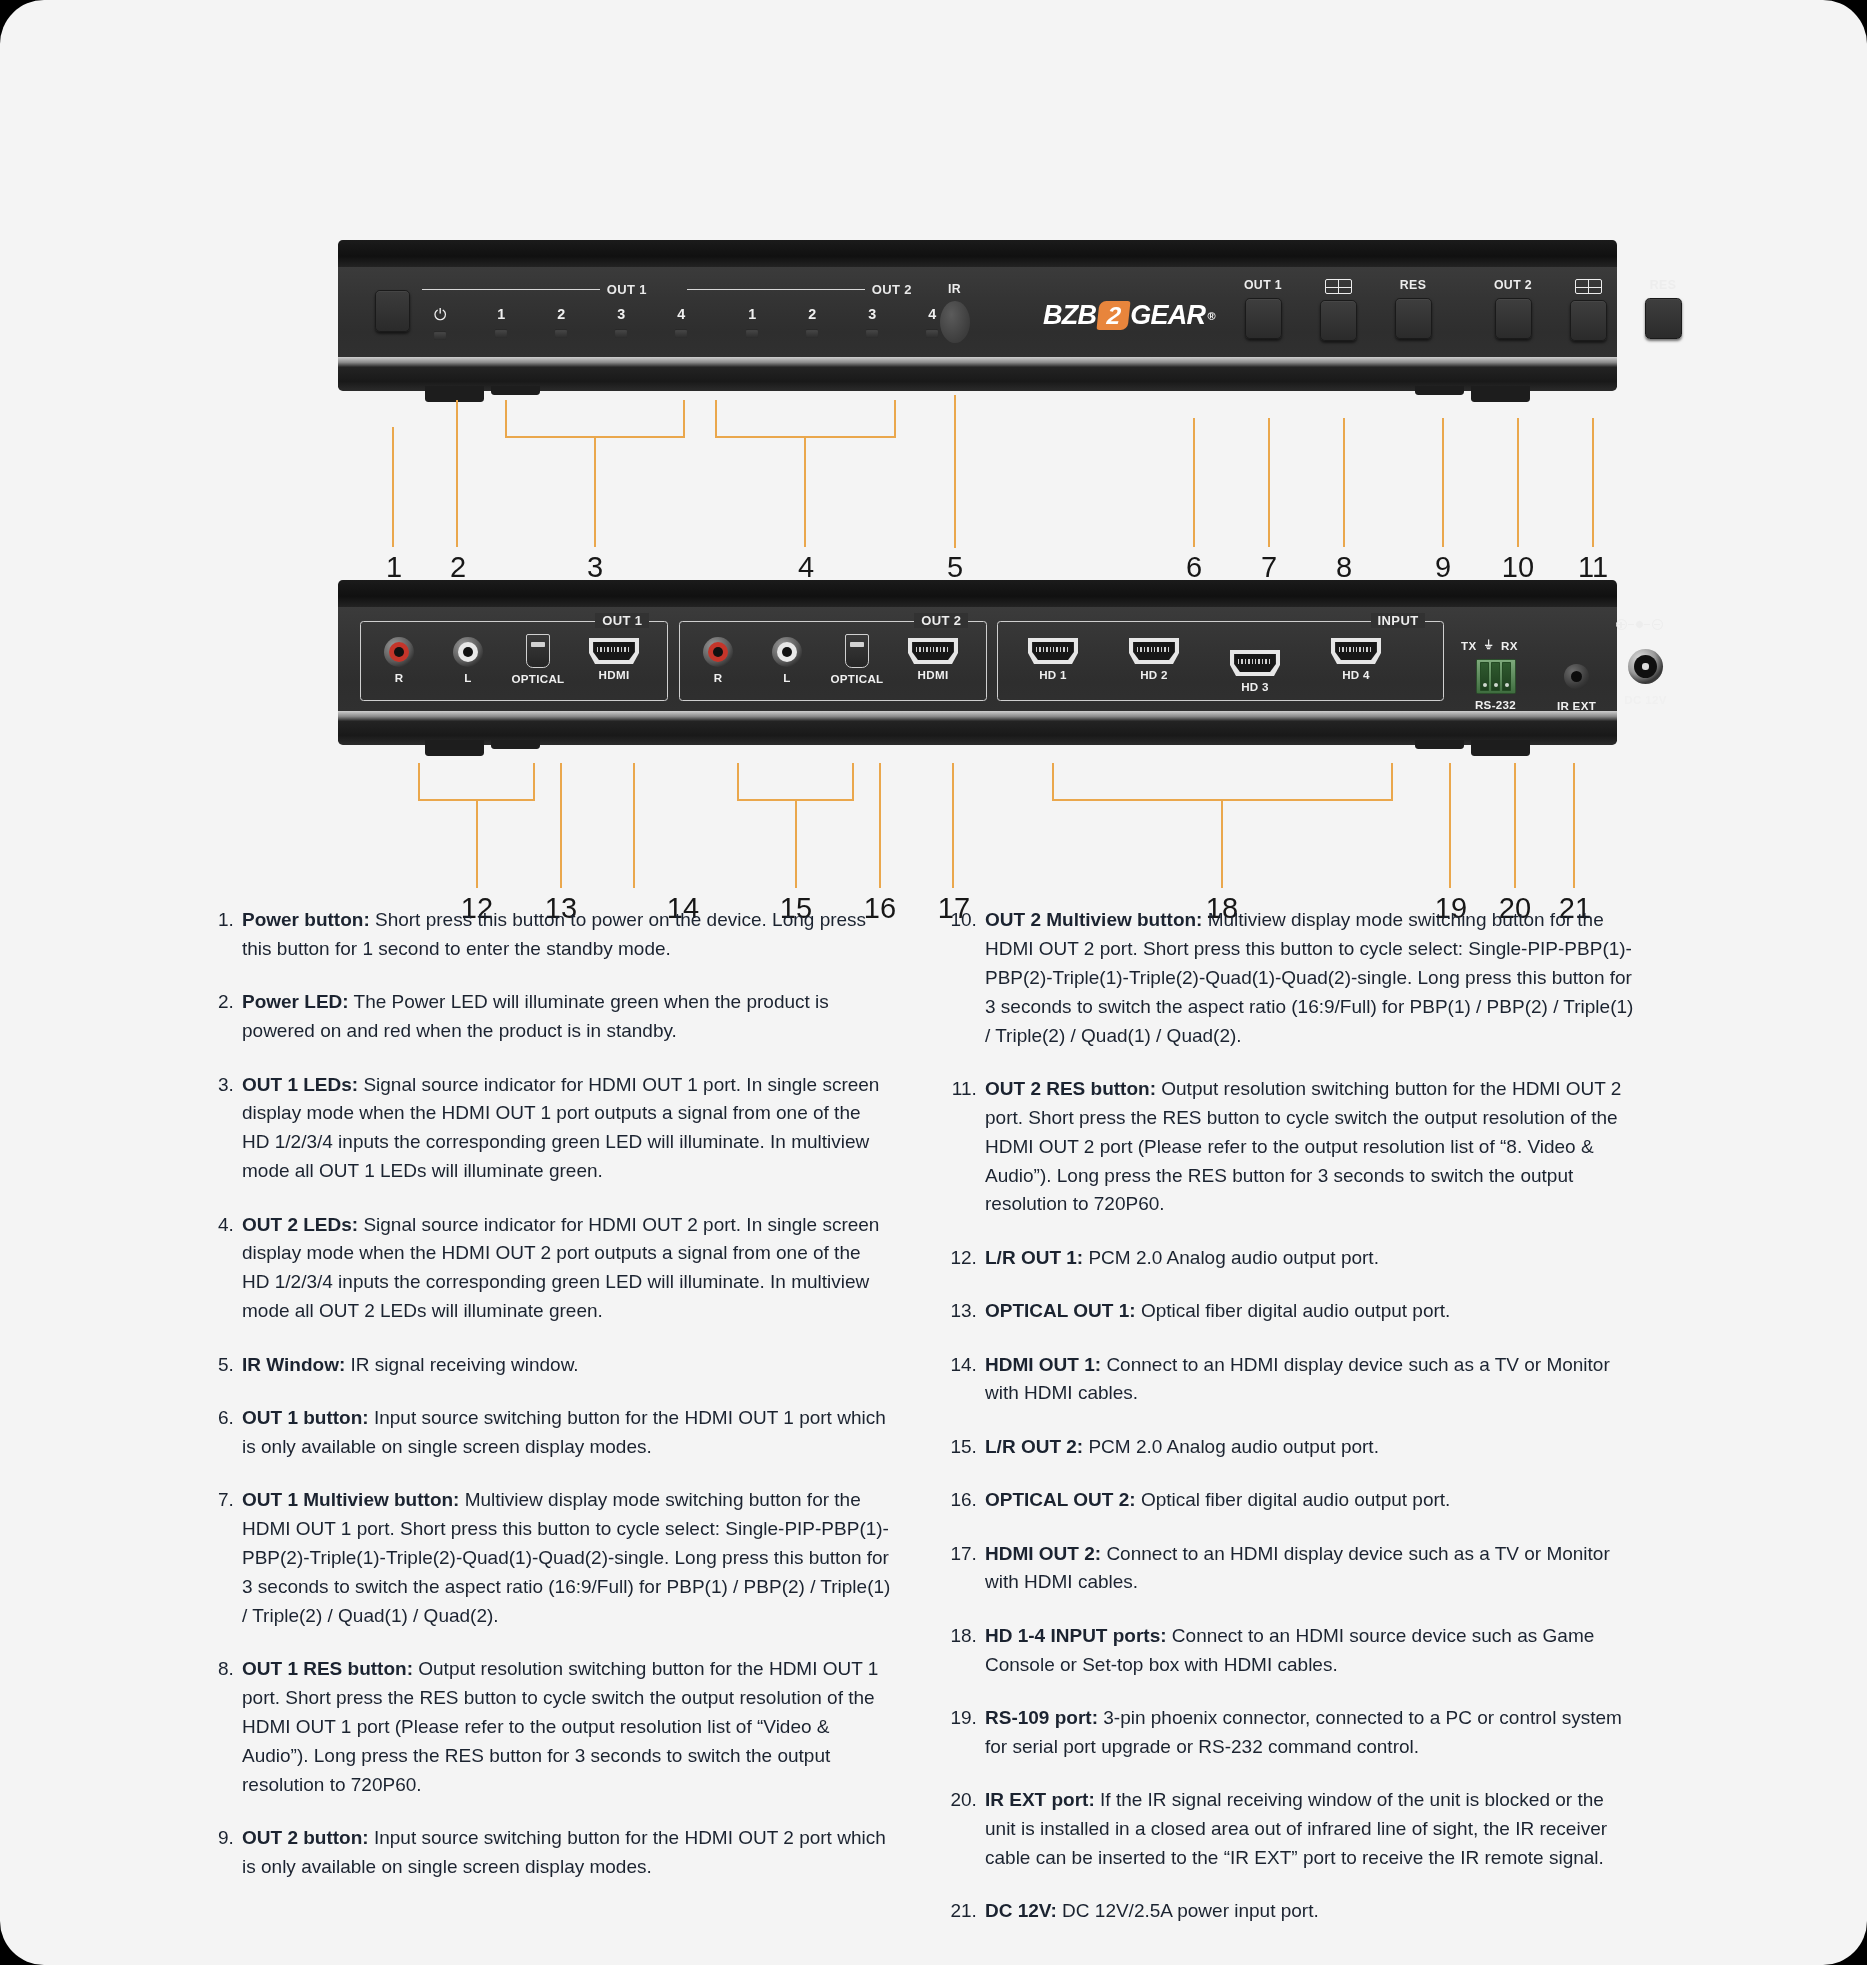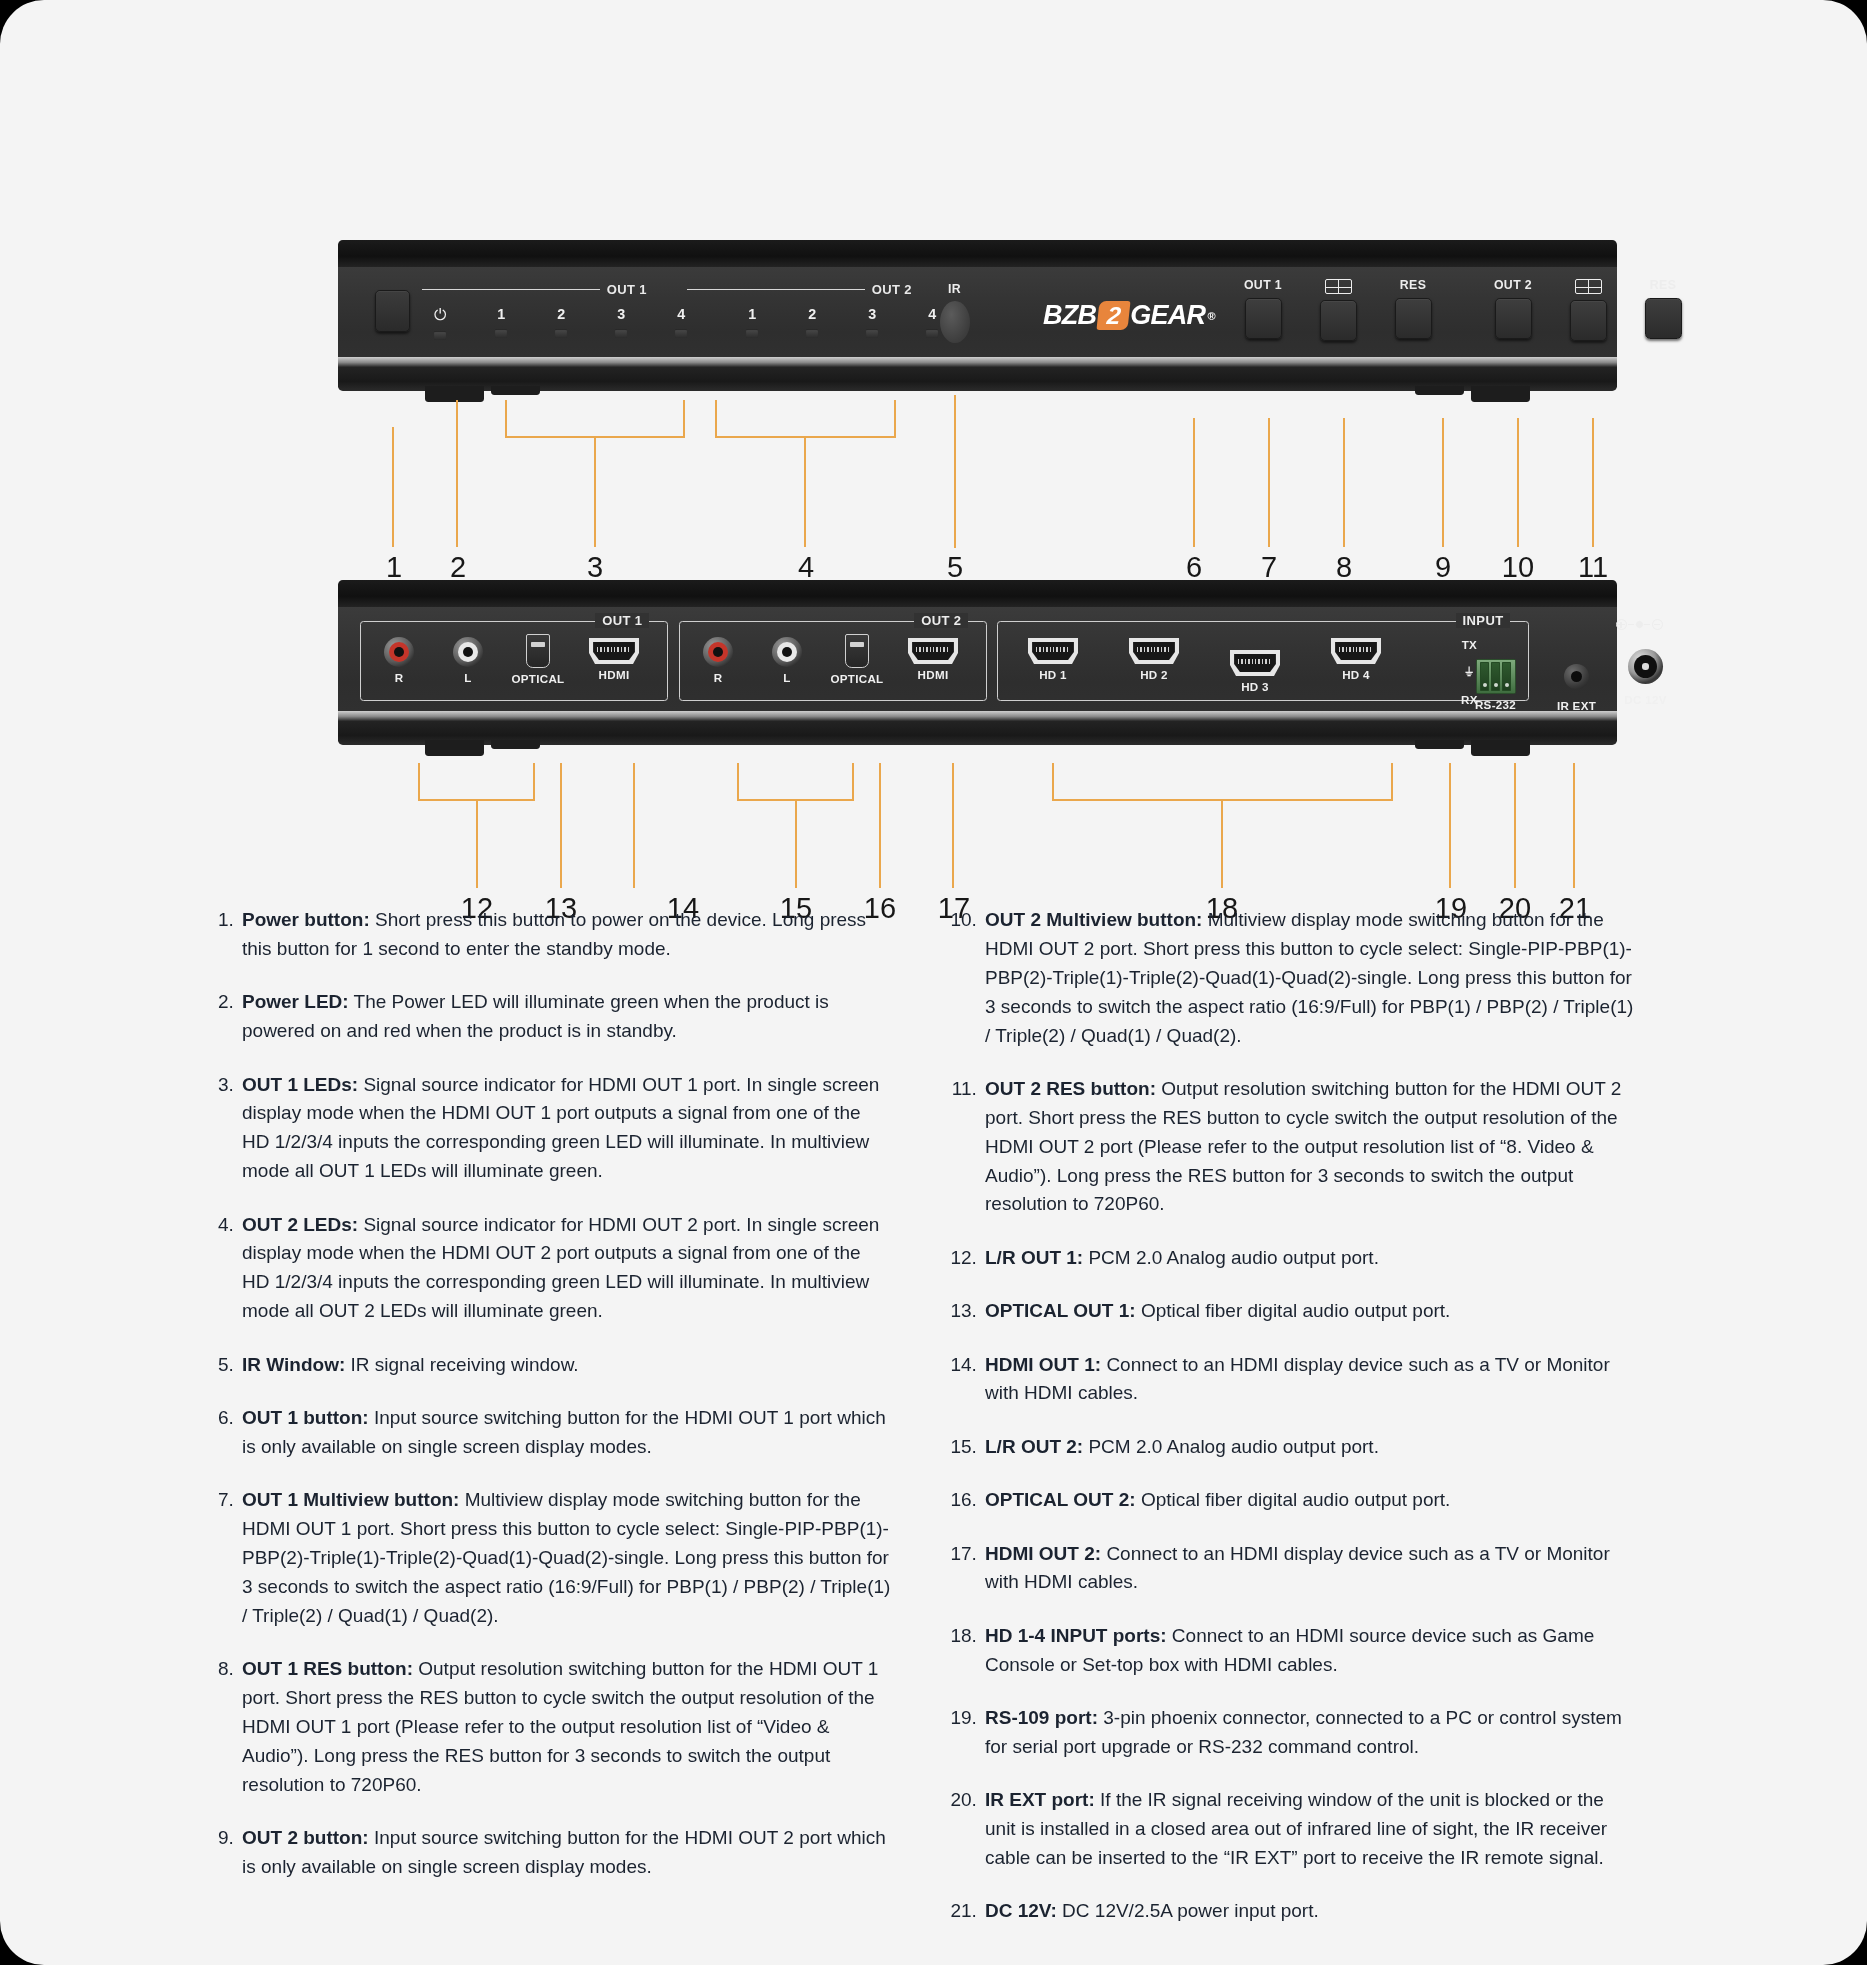--- a/index.html
+++ b/index.html
@@ -177,21 +177,21 @@
   .phoenix .pin {
     width: 8.9px; height: 29px; background: linear-gradient(180deg,#2f5a2f,#1f3f1f);
     border: 0.7px solid #244a24; border-radius: 0.7px; position: relative;
   }
   .phoenix .pin::after {
     content:""; position:absolute; left:2px; bottom:3.4px; width:4.1px; height:4.1px;
     border-radius:50%; background:#cfd8cf;
   }
   .txrx {
     position:absolute; color:#f0f0f0; font-size: 11.6px; font-weight: 700; letter-spacing:0.3px;
-    white-space: nowrap; display:flex; align-items:center; gap:14px;flex-direction:column;
+    white-space: nowrap; display:flex; align-items:center; gap:8px;
   }
 
   .jack35 {
     width: 24.5px; height: 24.5px; border-radius: 50%; margin: 0 auto;
     background: radial-gradient(circle at 35% 30%, #6d6d6d, #3a3a3a 60%, #1e1e1e);
     display:flex; align-items:center; justify-content:center;
   }
   .jack35 .hole { width: 11px; height: 11px; border-radius: 50%; background:#0c0c0c; }
 
   .dcjack {
@@ -455,21 +455,21 @@
       </div>
       <div class="port" style="left:561px; top:31px; width:68px;">
         <div class="hdmi">
             <div class="shell"></div>
             <div class="inner"></div>
             <div class="pins"></div>
           </div>
         <div class="pl">HDMI</div>
       </div>
 
-      <div class="port-group" style="left:659px; top:13.6px; width:532px; height:80px;padding-left:7px;">
+      <div class="port-group" style="left:659px; top:13.6px; width:447px; height:80px;padding-left:7px;">
         <div class="gl right">INPUT</div>
       </div>
       <div class="port" style="left:681px; top:31px; width:68px;">
         <div class="hdmi">
             <div class="shell"></div>
             <div class="inner"></div>
             <div class="pins"></div>
           </div>
         <div class="pl">HD 1</div>
       </div>

